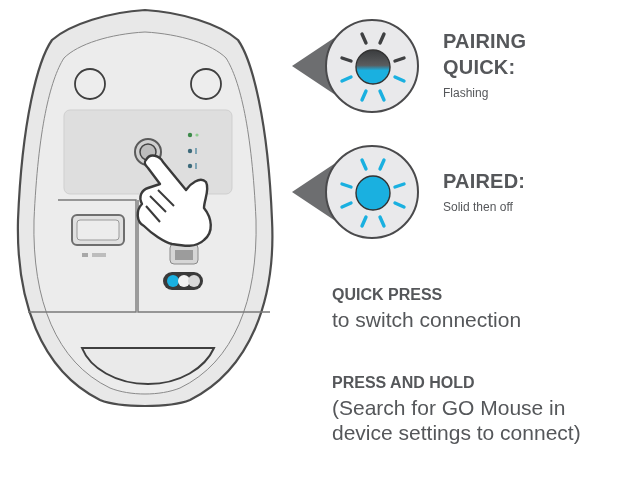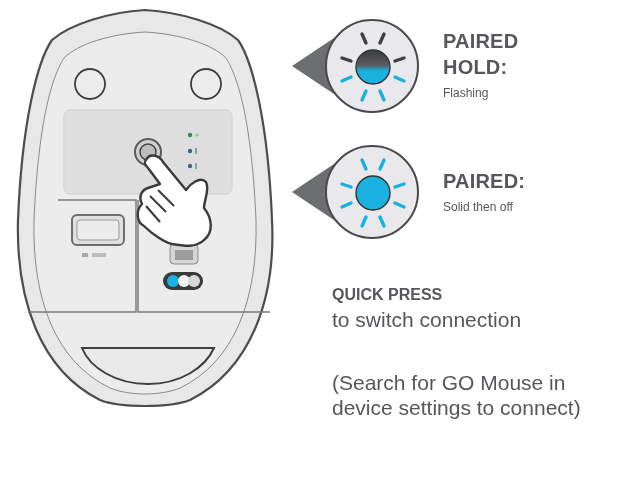--- a/index.html
+++ b/index.html
@@ -88,22 +88,22 @@
       <line x1="52" y1="42" x2="61" y2="45" stroke="#3f4042"></line>
       <line x1="114" y1="42" x2="105" y2="45" stroke="#3f4042"></line>
       <line x1="52" y1="65" x2="61" y2="61" stroke="#1ab0e0"></line>
       <line x1="114" y1="65" x2="105" y2="61" stroke="#1ab0e0"></line>
       <line x1="72" y1="84" x2="76" y2="75" stroke="#1ab0e0"></line>
       <line x1="94" y1="84" x2="90" y2="75" stroke="#1ab0e0"></line>
     </g>
   </svg>
 </div>
 <div class="label" style="left:443px; top:28px;">
-  <div class="head">PAIRED</div>
-  <div class="head">HOLD:</div>
+  <div class="head">PAIRING</div>
+  <div class="head">QUICK:</div>
   <div class="sub">Flashing</div>
 </div>
 
 <div class="bubble" style="left:290px; top:142px;">
   <svg width="140" height="100" viewBox="0 0 140 100">
     <path d="M2 50 L50 18 L50 82 Z" fill="#6d6e70"></path>
     <circle cx="82" cy="50" r="46" fill="#e9e9eb" stroke="#4a4a4c" stroke-width="2"></circle>
     <circle cx="83" cy="51" r="17" fill="#1ab0e0" stroke="#333" stroke-width="1.4"></circle>
     <g stroke="#1ab0e0" stroke-width="3.4" stroke-linecap="round">
       <line x1="72" y1="18" x2="76" y2="27"></line>
@@ -120,15 +120,16 @@
 <div class="label" style="left:443px; top:168px;">
   <div class="head">PAIRED:</div>
   <div class="sub">Solid then off</div>
 </div>
 
 <div class="instr" style="left:332px; top:282px;">
   <div class="head">QUICK PRESS</div>
   <div class="sub">to switch connection</div>
 </div>
 <div class="instr" style="left:332px; top:370px;">
+  <div class="head">PRESS AND HOLD</div>
   <div class="sub">(Search for GO Mouse in</div>
   <div class="sub">device settings to connect)</div>
 </div>
 
 </body></html>

